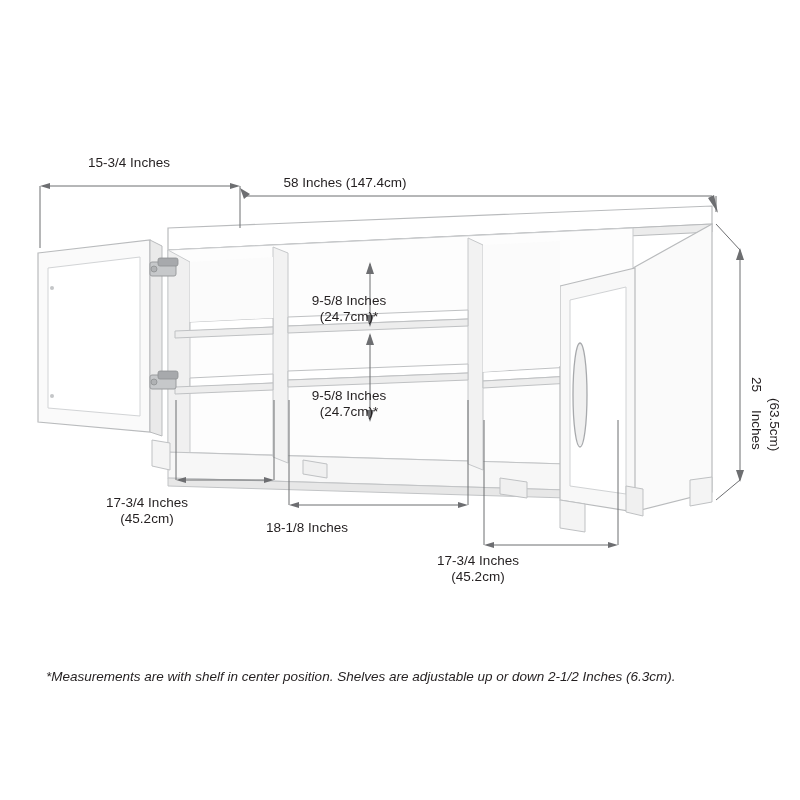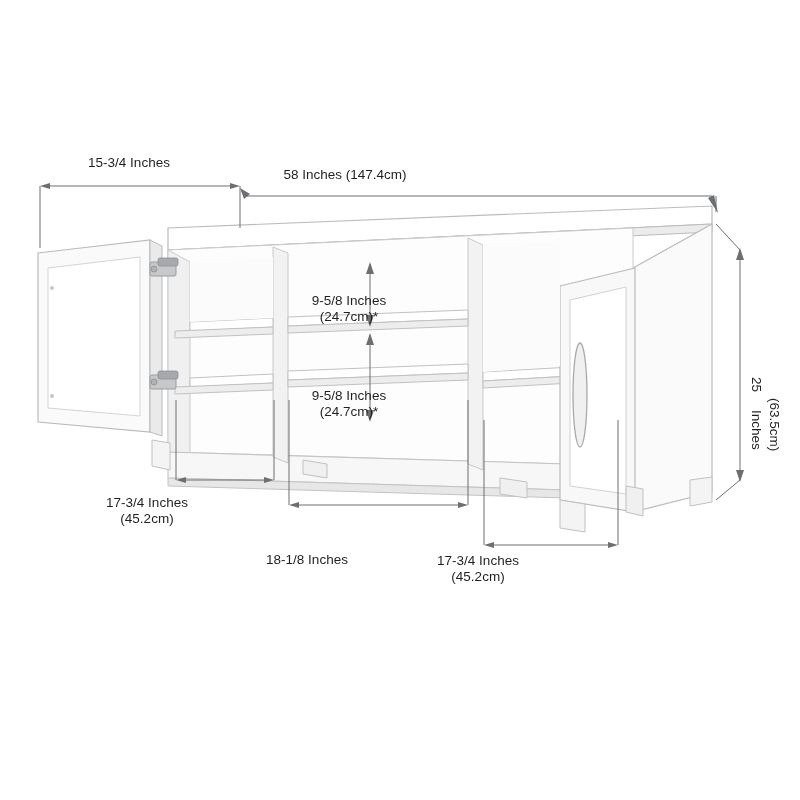--- a/index.html
+++ b/index.html
@@ -171,21 +171,21 @@
       <line x1="488" y1="545" x2="614" y2="545"></line>
       <polygon points="484,545 494,542 494,548" fill="#6d6e71" stroke="none"></polygon>
       <polygon points="618,545 608,542 608,548" fill="#6d6e71" stroke="none"></polygon>
     </g>
   </svg>
 
   <div class="dim-label" style="left:39px; top:155px; width:180px;">
     <div>15-3/4 Inches</div>
   </div>
 
-  <div class="dim-label" style="left:240px; top:167px; width:210px;">
+  <div class="dim-label" style="left:240px; top:175px; width:210px;">
     <div>58 Inches (147.4cm)</div>
   </div>
 
   <div class="dim-label" style="left:264px; top:293px; width:170px;">
     <div>9-5/8 Inches</div>
     <div>(24.7cm)*</div>
   </div>
 
   <div class="dim-label" style="left:264px; top:388px; width:170px;">
     <div>9-5/8 Inches</div>
@@ -200,23 +200,24 @@
   </div>
   <div class="dim-label vertical" style="left:766px; top:330px; height:190px;">
     <span>(63.5cm)</span>
   </div>
 
   <div class="dim-label" style="left:62px; top:495px; width:170px;">
     <div>17-3/4 Inches</div>
     <div>(45.2cm)</div>
   </div>
 
-  <div class="dim-label" style="left:222px; top:520px; width:170px;margin-top:32px;">
+  <div class="dim-label" style="left:222px; top:520px; width:170px;">
     <div>18-1/8 Inches</div>
   </div>
 
   <div class="dim-label" style="left:393px; top:553px; width:170px;">
     <div>17-3/4 Inches</div>
     <div>(45.2cm)</div>
   </div>
 
+  <div class="footnote">*Measurements are with shelf in center position. Shelves are adjustable up or down 2-1/2 Inches (6.3cm).</div>
 
 </div>
 
 </body></html>

